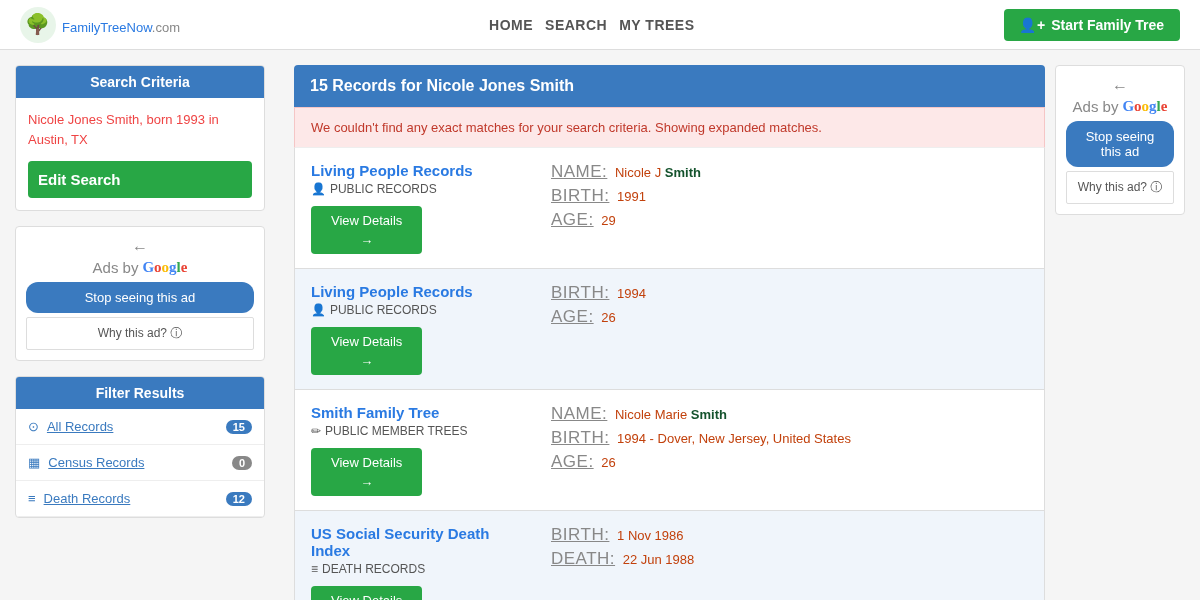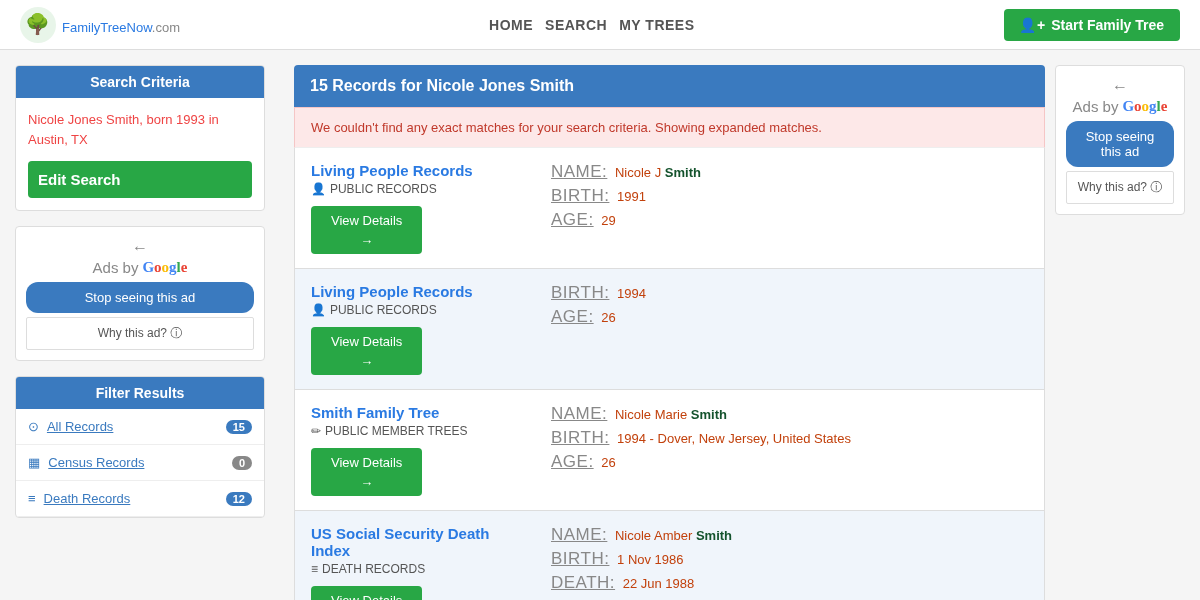--- a/index.html
+++ b/index.html
@@ -308,28 +308,20 @@
             <span>≡</span>
             <span>DEATH RECORDS</span>
           </div>
           <button class="view-details-btn">
             <span>View Details</span>
             <span>→</span>
           </button>
         </div>
         <div class="result-right">
           <div class="detail-row">
-            <span class="label">NAME:</span>
-            <span class="value">Nicole</span>
-            <span class="value"> </span>
-            <span class="value">Amber</span>
-            <span class="value"> </span>
-            <span class="bold">Smith</span>
-          </div>
-          <div class="detail-row">
             <span class="label">BIRTH:</span>
             <span class="value">1 Nov 1986</span>
           </div>
           <div class="detail-row">
             <span class="label">DEATH:</span>
             <span class="value">22 Jun 1988</span>
           </div>
         </div>
       </div>
     </div>

